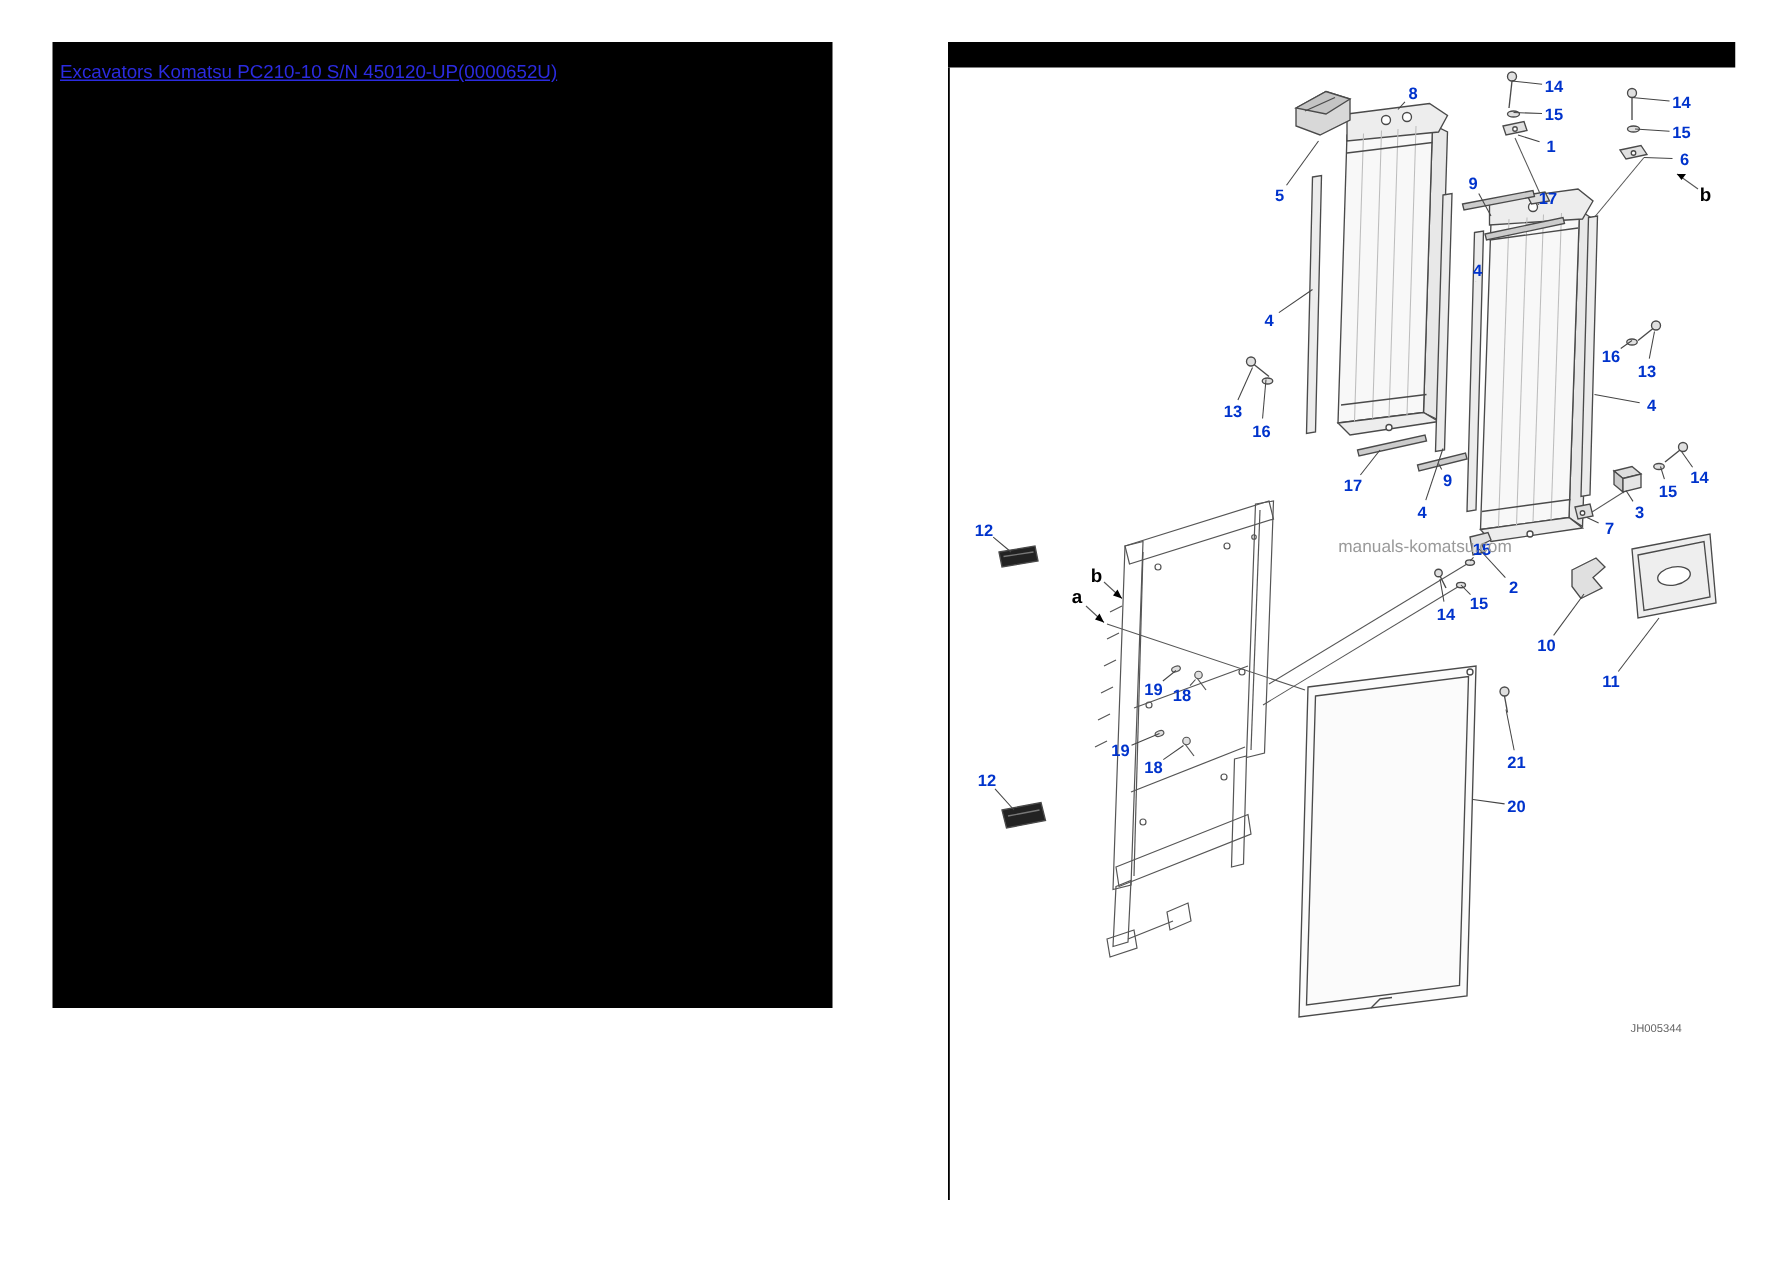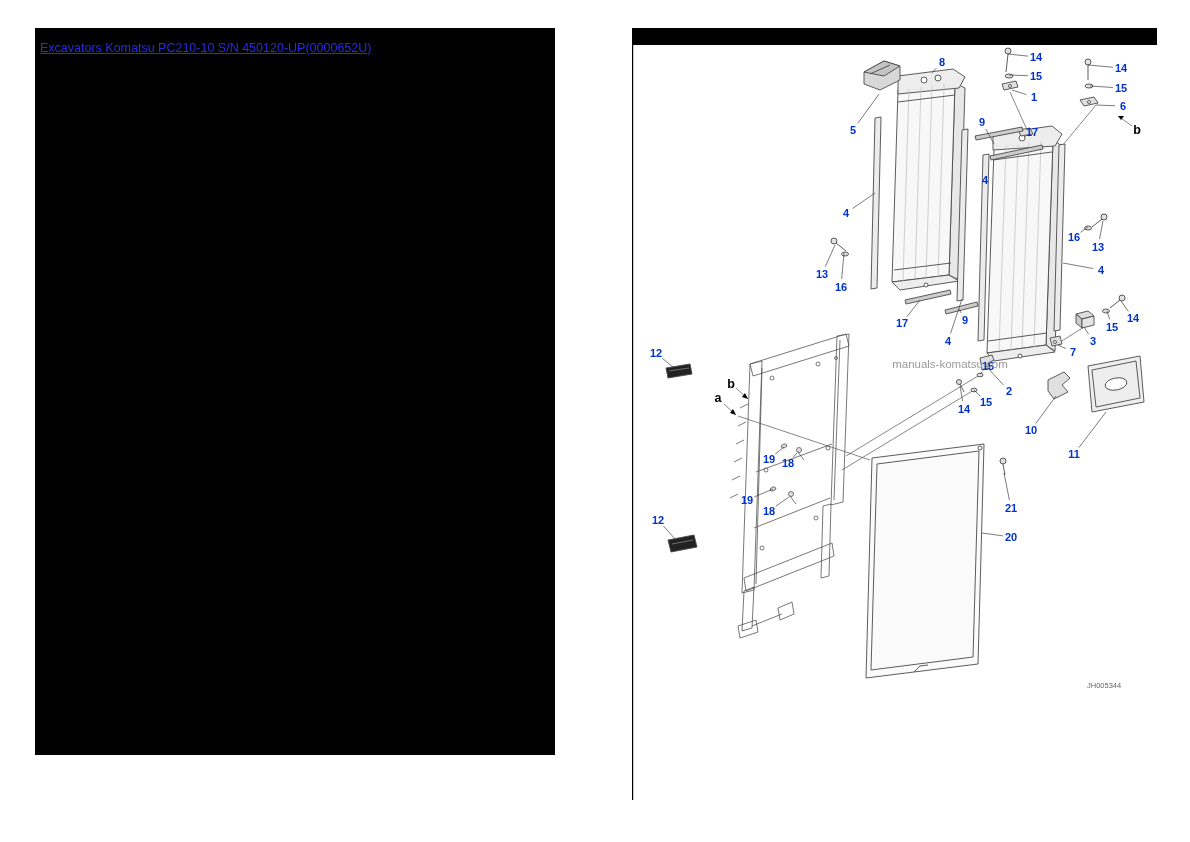--- a/index.html
+++ b/index.html
@@ -2,21 +2,21 @@
 <html><head>
 <meta charset="utf-8">
 <style>
   html,body{margin:0;padding:0;}
   body{
     width:1190px;height:842px;position:relative;background:#ffffff;
     font-family:"Liberation Sans",sans-serif;overflow:hidden;
     --link-color:#2b2be0;--callout-color:#0033cc;
   }
   .left-panel{
-    position:absolute;left:35px;top:28px;width:520px;height:727px;
+    position:absolute;left:35px;top:28px;width:520px;height:644px;
     background:#000000;
   }
   .manual-link{
     display:inline-block;margin:13px 0 0 5px;font-size:12.5px;line-height:1.2;
     color:var(--link-color);text-decoration:underline;cursor:pointer;
     font-family:"Liberation Sans",sans-serif;
   }
   .right-panel{
     position:absolute;left:632px;top:28px;width:525px;height:772px;background:#ffffff;
   }

